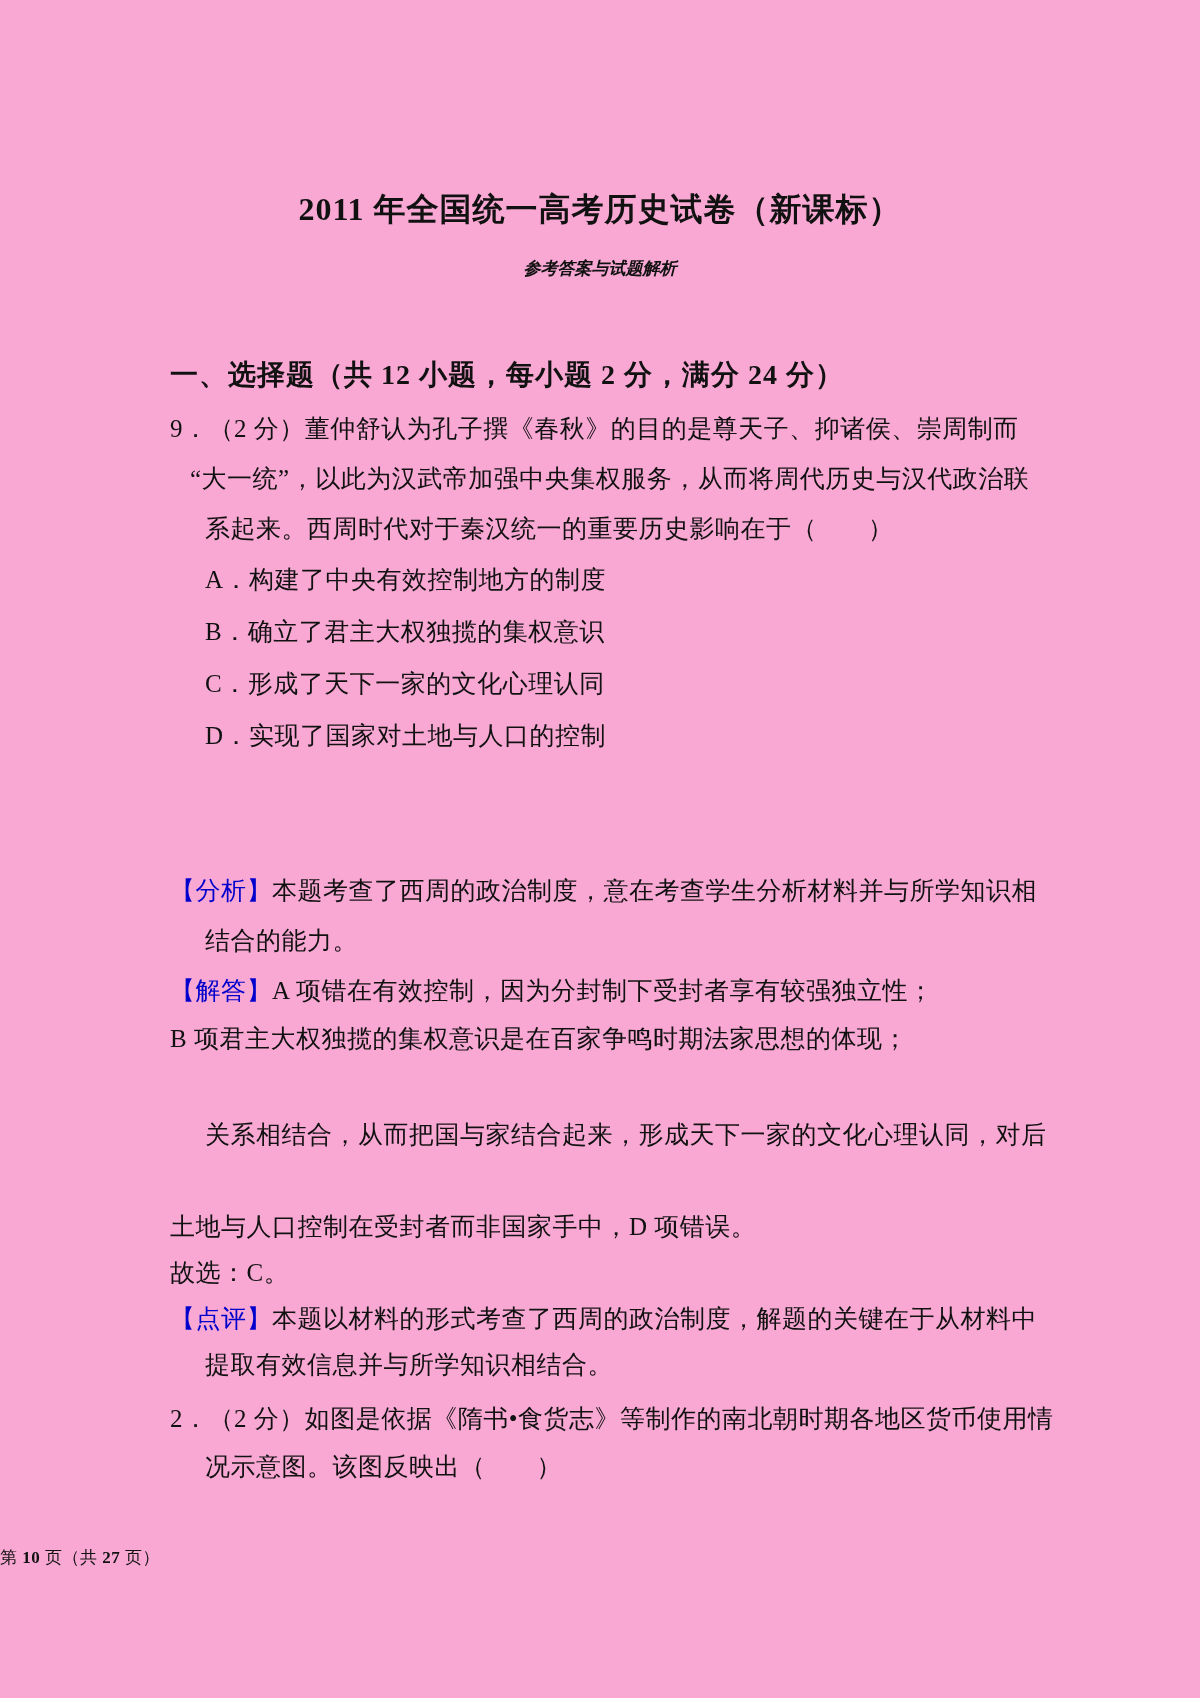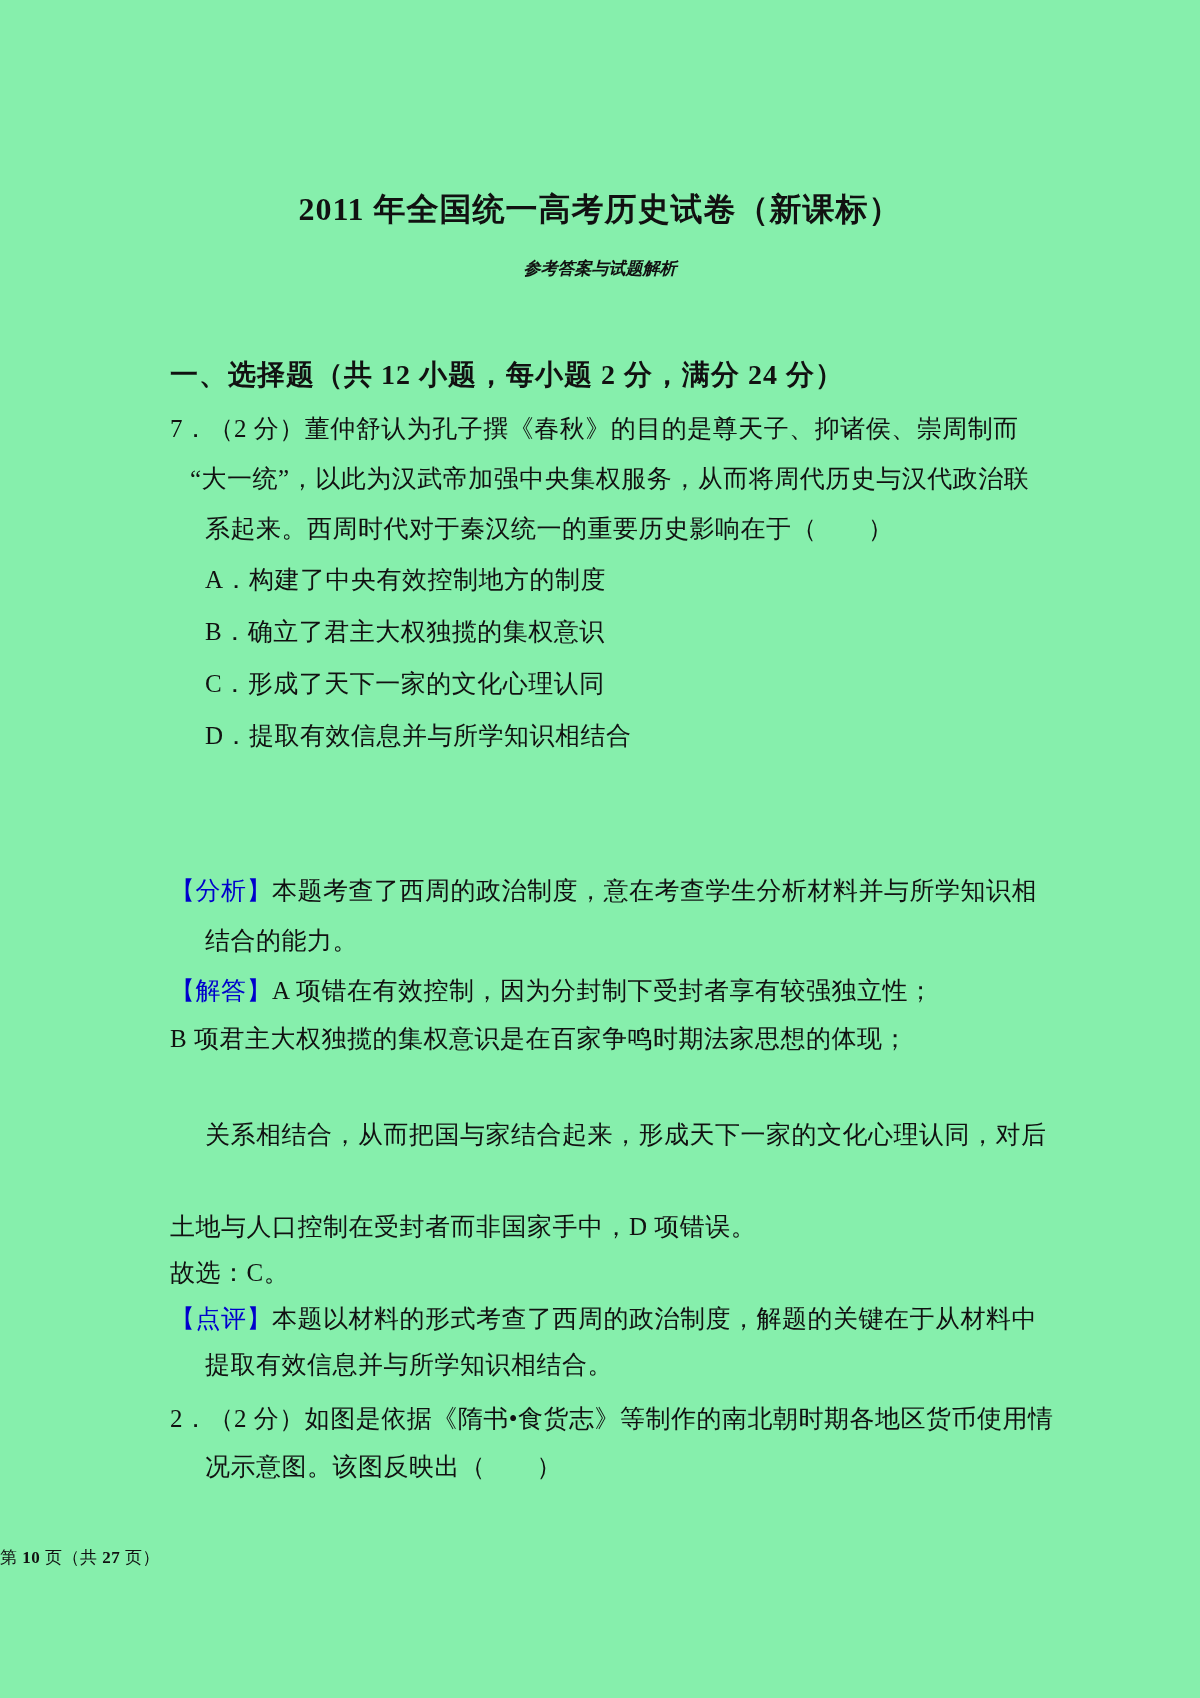--- a/index.html
+++ b/index.html
@@ -3,21 +3,21 @@
 <meta charset="utf-8">
 <style>
   :root { --label-blue: #0000CC; --ink: #111111; }
   * { box-sizing: border-box; }
   html,body { margin:0; padding:0; background:#ffffff; }
   .page {
     position: relative;
     width: 1200px;
     height: 1698px;
     margin: 0 auto;
-    background: #86efac;
+    background: #f9a8d4;
     overflow: hidden;
     font-family: "Liberation Serif", "DejaVu Serif", serif;
     color: var(--ink);
   }
   .doc-title {
     position: absolute;
     top: 188px; left: 0; right: 0;
     text-align: center;
     font-size: 32px;
     font-weight: bold;
@@ -61,27 +61,27 @@
 </style>
 </head>
 <body>
 
 <div class="page">
 
   <h1 class="doc-title">2011 年全国统一高考历史试卷（新课标）</h1>
   <div class="doc-subtitle">参考答案与试题解析</div>
   <div class="section-heading">一、选择题（共 12 小题，每小题 2 分，满分 24 分）</div>
 
-  <div class="line" style="top:412px"><span>7．（2 分）董仲舒认为孔子撰《春秋》的目的是尊天子、抑诸侯、崇周制而</span></div>
+  <div class="line" style="top:412px"><span>9．（2 分）董仲舒认为孔子撰《春秋》的目的是尊天子、抑诸侯、崇周制而</span></div>
   <div class="line iquote" style="top:462px"><span>“大一统”，以此为汉武帝加强中央集权服务，从而将周代历史与汉代政治联</span></div>
   <div class="line ind" style="top:512px"><span>系起来。西周时代对于秦汉统一的重要历史影响在于（　　）</span></div>
   <div class="line ind" style="top:615px"><span>B．确立了君主大权独揽的集权意识</span></div>
   <div class="line ind" style="top:563px"><span>A．构建了中央有效控制地方的制度</span></div>
   <div class="line ind" style="top:667px"><span>C．形成了天下一家的文化心理认同</span></div>
-  <div class="line ind" style="top:719px"><span>D．提取有效信息并与所学知识相结合</span></div>
+  <div class="line ind" style="top:719px"><span>D．实现了国家对土地与人口的控制</span></div>
 
   <div class="line" style="top:874px"><span class="blabel">【分析】</span><span>本题考查了西周的政治制度，意在考查学生分析材料并与所学知识相</span></div>
   <div class="line ind" style="top:924px"><span>结合的能力。</span></div>
   <div class="line" style="top:974px"><span class="blabel">【解答】</span><span>A 项错在有效控制，因为分封制下受封者享有较强独立性；</span></div>
   <div class="line" style="top:1022px"><span>B 项君主大权独揽的集权意识是在百家争鸣时期法家思想的体现；</span></div>
   <div class="line ind" style="top:1118px"><span>关系相结合，从而把国与家结合起来，形成天下一家的文化心理认同，对后</span></div>
   <div class="line" style="top:1210px"><span>土地与人口控制在受封者而非国家手中，D 项错误。</span></div>
   <div class="line" style="top:1256px"><span>故选：C。</span></div>
   <div class="line" style="top:1302px"><span class="blabel">【点评】</span><span>本题以材料的形式考查了西周的政治制度，解题的关键在于从材料中</span></div>
   <div class="line ind" style="top:1348px"><span>提取有效信息并与所学知识相结合。</span></div>

